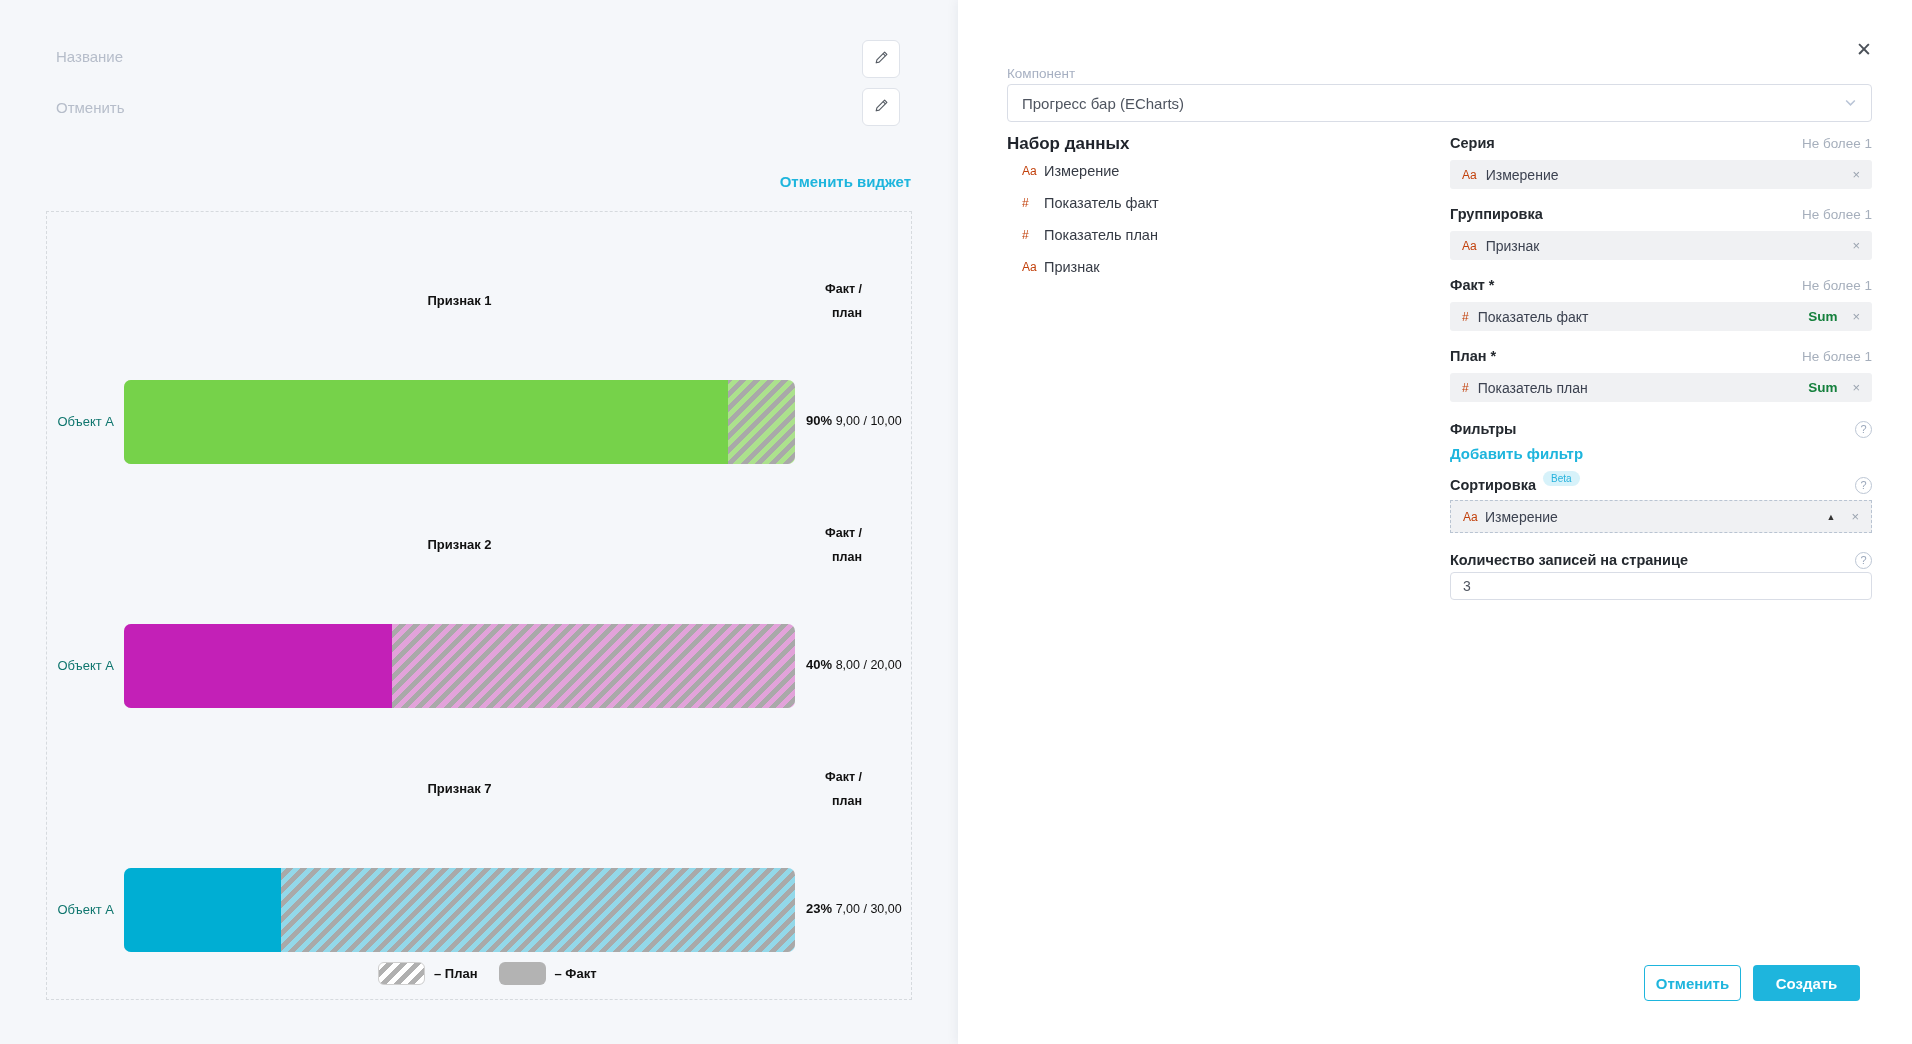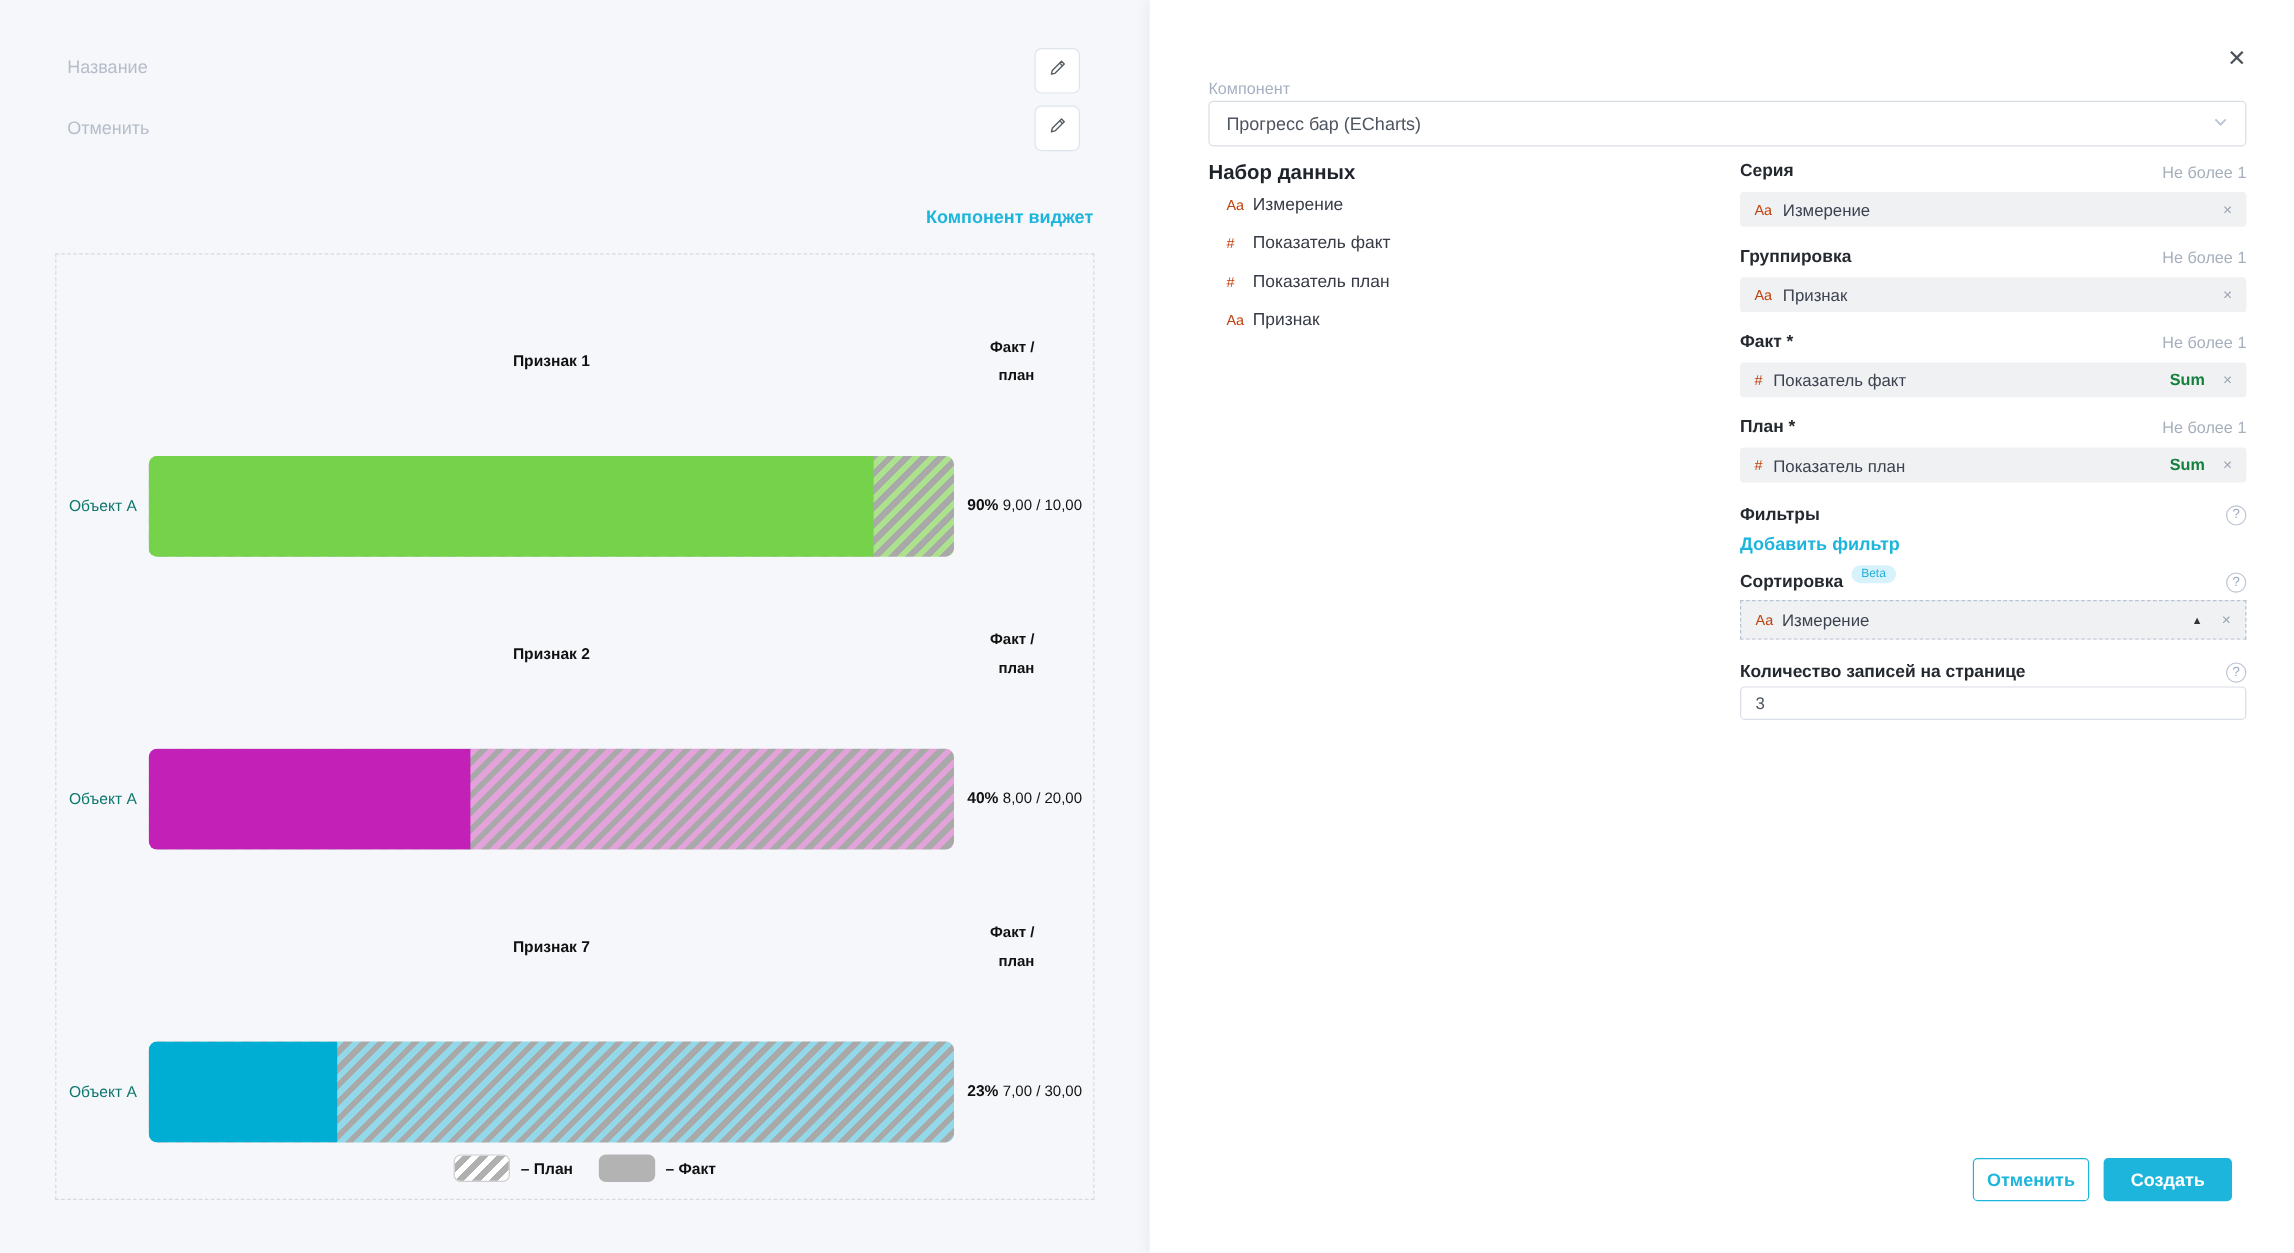--- a/index.html
+++ b/index.html
@@ -98,21 +98,21 @@
     <div class="ghost-label" style="left:56px;top:99px;">Отменить</div>
     <div class="edit-btn" style="left:862px;top:88px;">
       <span>
         <svg width="17" height="17" viewBox="0 0 24 24" fill="none" stroke="#555b63" stroke-width="1.6" stroke-linejoin="round">
             <path d="M4.5 19.5l1-4.2L16.4 4.4l3.2 3.2L8.7 18.5l-4.2 1z"></path>
             <path d="M14.3 6.5l3.2 3.2"></path>
           </svg>
       </span>
     </div>
 
-    <div class="configure-link link">Компонент виджет</div>
+    <div class="configure-link link">Отменить виджет</div>
 
     <div class="chart-card">
 
       <div class="chart-group">
         <div class="g-title">Признак 1</div>
         <div class="g-unit l1">Факт /</div>
         <div class="g-unit l2">план</div>
         <div class="g-object">Объект А</div>
         <div class="g-bar" style="background: repeating-linear-gradient(135deg, rgb(172, 225, 141) 0px, rgb(172, 225, 141) 5px, rgb(169, 169, 169) 5px, rgb(169, 169, 169) 10px);">
           <div class="bar-solid" style="width: 90%; background: rgb(118, 210, 74);"></div>

